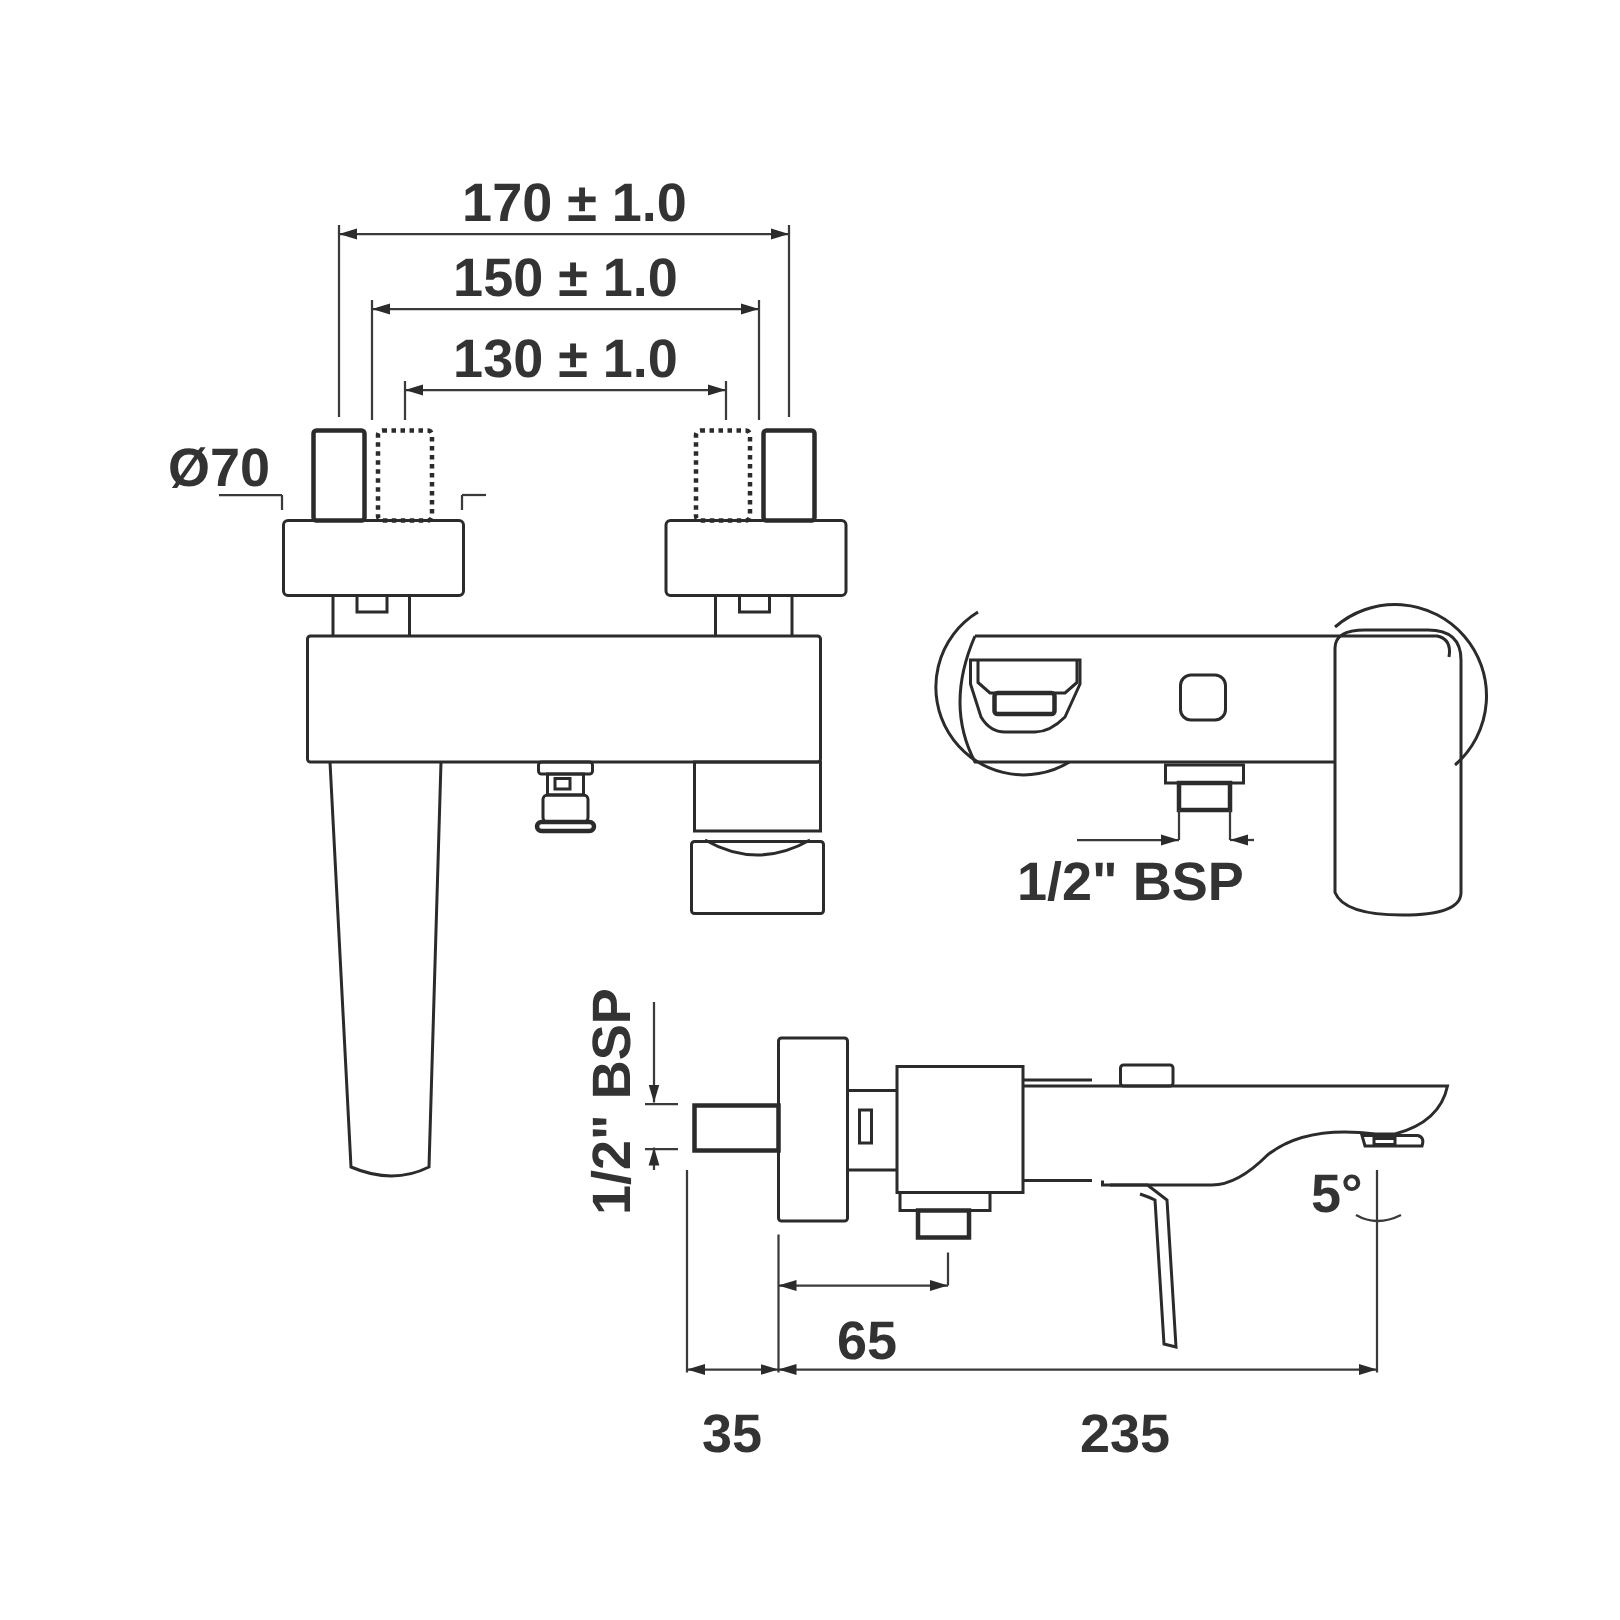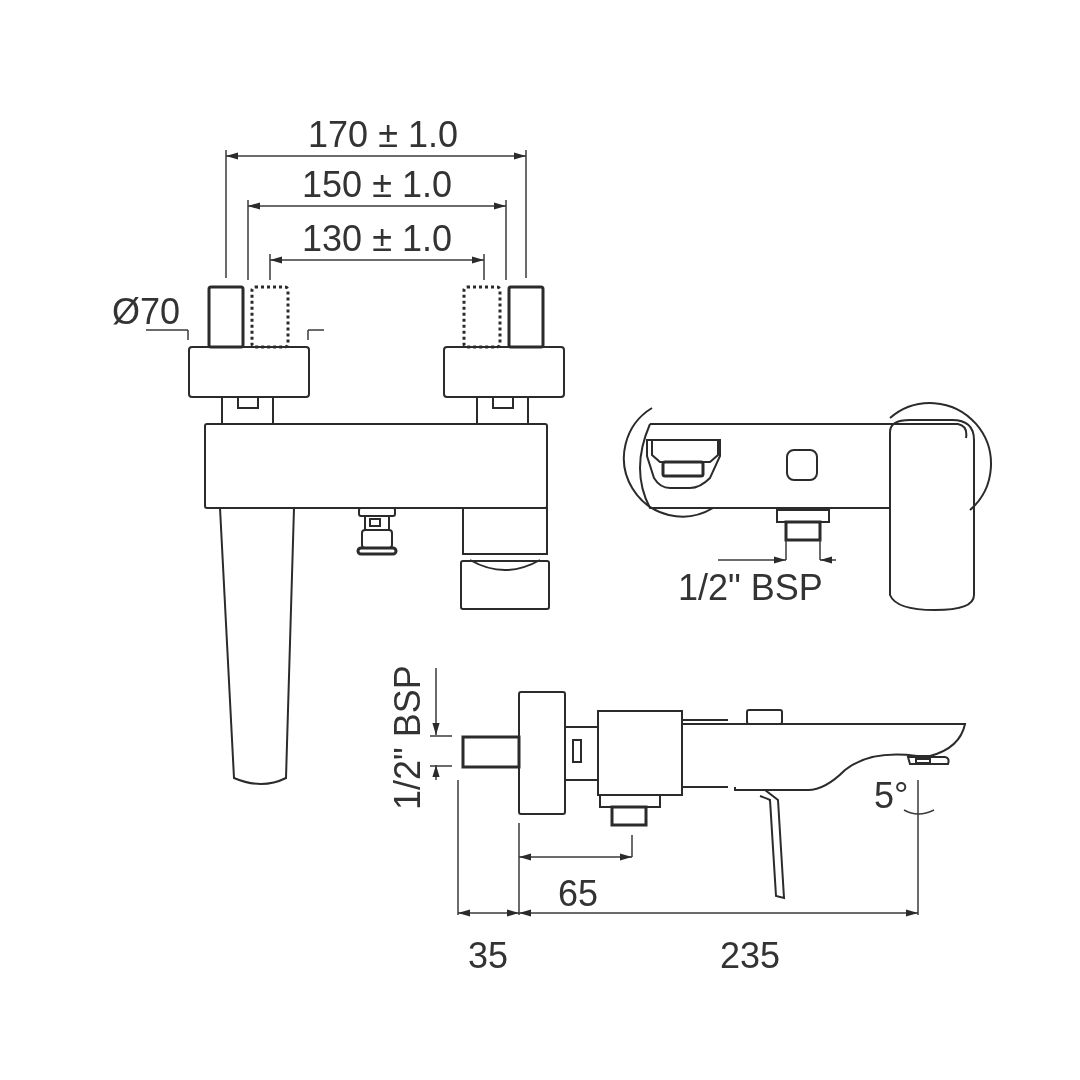--- a/index.html
+++ b/index.html
@@ -1,16 +1,16 @@
 <!DOCTYPE html>
 <html><head>
 <meta charset="utf-8">
 <style>
   html, body { margin:0; padding:0; background:#ffffff; }
-  #canvas { position:relative; width:1080px; height:1080px; background:#ffffff; overflow:hidden; }
+  #canvas { position:relative; width:1080px; height:1080px; background:#ffffff; overflow:hidden;font-weight:bold; }
   svg { position:absolute; left:0; top:0; }
   .ln { stroke:#2b2b2b; stroke-width:2; fill:none; }
   .thk { stroke:#2b2b2b; stroke-width:3; fill:none; }
   .dim { stroke:#3a3a3a; stroke-width:1.5; fill:none; }
   .dash { stroke:#2b2b2b; stroke-width:3; fill:none; stroke-dasharray:3 3; }
   .lbl { font-family:"Liberation Sans", sans-serif; fill:#333333; font-size:36px; }
 </style>
 </head>
 <body>
 

